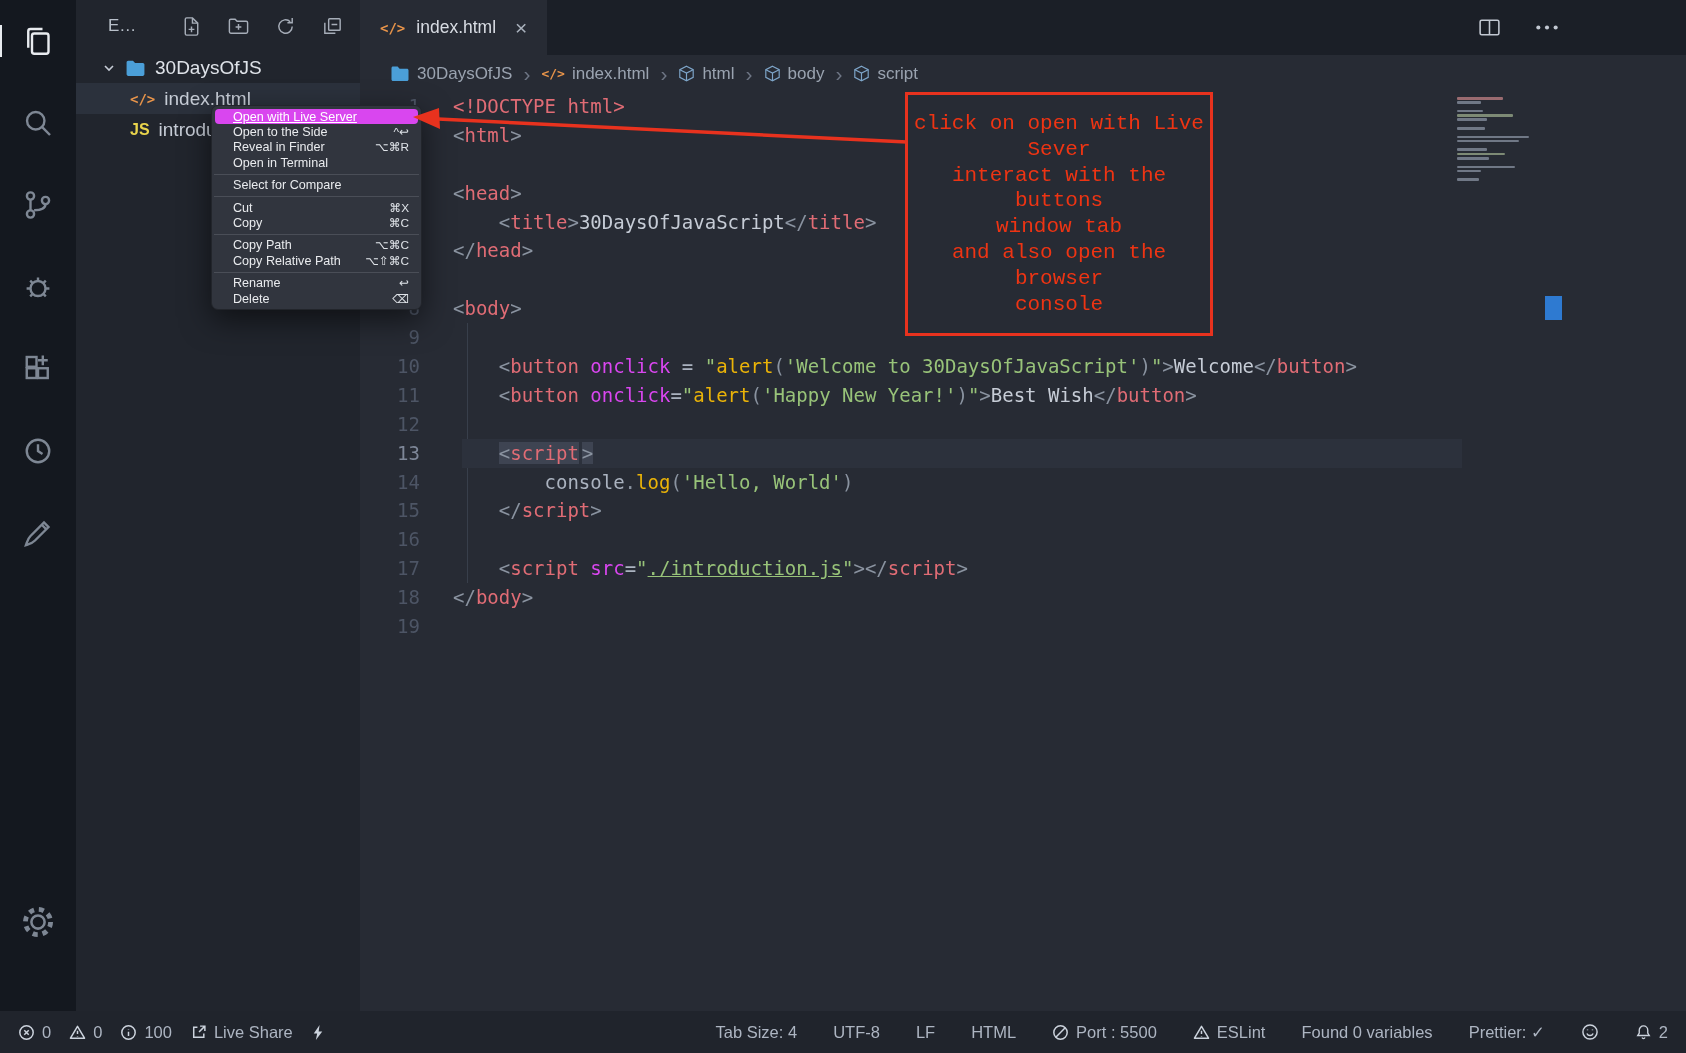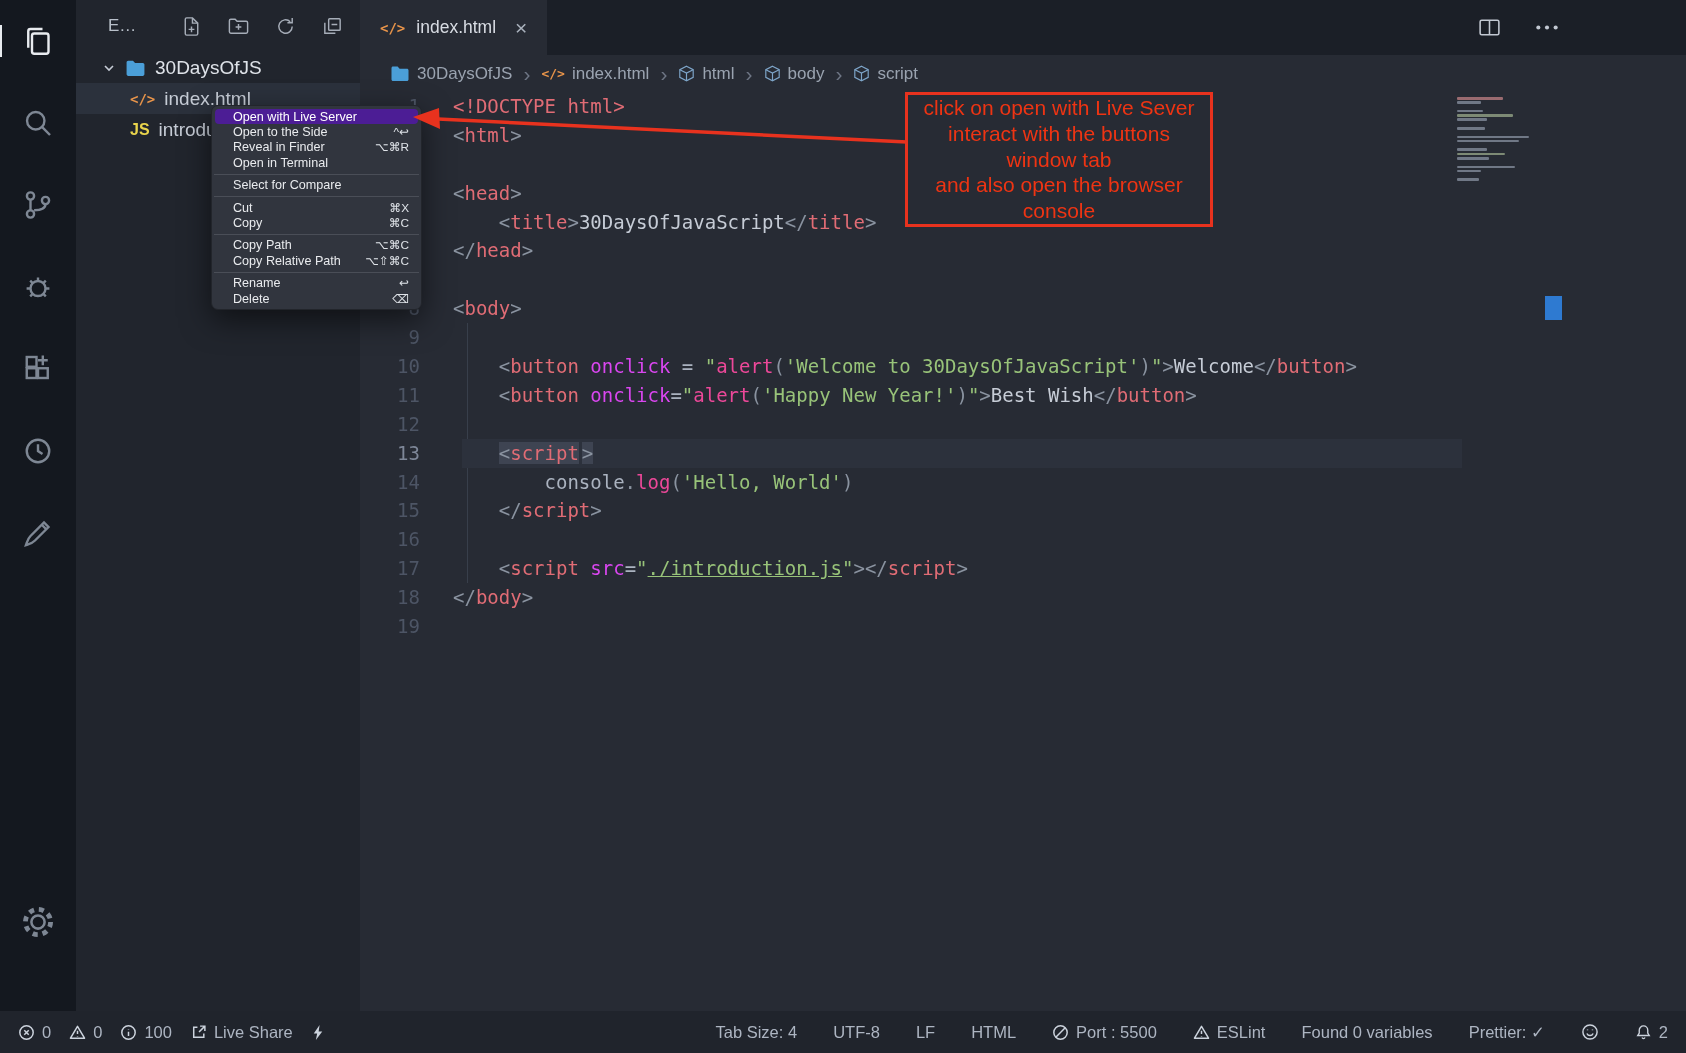--- a/index.html
+++ b/index.html
@@ -43,42 +43,42 @@
 
   
   .code-area{position:relative;height:calc(100% - 92px);overflow:hidden;
     font-family:"DejaVu Sans Mono","Liberation Mono",monospace;font-size:19px;color:#abb2bf;}
   .code-line{display:flex;height:28.9px;line-height:28.9px;white-space:pre;position:relative;}
   .ln{width:60px;text-align:right;color:#4d5565;flex:none;}
   .toks{margin-left:33px;position:relative;}
   .code-line.current .ln{color:#7e8798;}
   .code-line.current::before{content:"";position:absolute;left:102px;width:1000px;top:0;bottom:0;background:#2c313c;}
   .t-pln{color:#aab2bf;} .t-pun{color:#8a93a0;} .t-tag{color:#e06c75;} .t-attr{color:#d946ef;}
-  .t-str{color:#98c379;} .t-stru{color:#98c379;text-decoration:underline;} .t-fn{color:#ec4899;text-align:center;} .t-txt{color:#c6ccd6;text-align:center;}
+  .t-str{color:#98c379;} .t-stru{color:#98c379;text-decoration:underline;} .t-fn{color:#eab308;text-align:center;} .t-txt{color:#c6ccd6;text-align:center;}
   .t-punm{color:#8a93a0;background:#3e4452;} .t-tagm{color:#e06c75;background:#3e4452;}
   .t-punm2{color:#8a93a0;background:#3e4452;margin-left:3px;}
   .indent-guide{position:absolute;left:107px;top:231px;height:260px;width:1px;background:#383f4b;}
 
   .minimap{position:absolute;top:5px;right:143px;width:86px;display:flex;flex-direction:column;gap:1.7px;}
   .minimap div{height:2.6px;border-radius:1px;}
   .ruler-marker{position:absolute;right:124px;top:204px;width:17px;height:24px;background:#2e7ad1;}
 
   
   .annotation{position:absolute;left:545px;top:92px;width:298px;border:3px solid #e8321e;
-    color:#ee3413;font-size:21px;line-height:25.8px;text-align:center;padding:0 2px;z-index:5;
-    font-family:Liberation Sans, sans-serif;}
+    color:#ee3413;font-size:21px;line-height:25.8px;text-align:center;padding:16px 2px;z-index:5;
+    font-family:Liberation Mono, monospace;}
   .arrow-svg{position:absolute;inset:0;z-index:60;pointer-events:none;}
 
   
   .context-menu{position:absolute;left:211px;top:105px;width:209px;background:#31353e;
     border:1px solid #22252b;border-radius:7px;box-shadow:0 10px 30px rgba(0,0,0,.55);
     padding:3px 0;z-index:50;font-size:12.6px;color:#e9ebee;}
   .menu-item{display:flex;justify-content:space-between;align-items:center;height:15.4px;
     padding:0 9px 0 18px;margin:0 3px;border-radius:4px;}
-  .menu-item.hl{background:#4c1d95;color:#fff;}
+  .menu-item.hl{background:#d946ef;color:#fff;text-decoration:underline;}
   .mi-key{color:#dfe3e8;font-size:11.8px;margin-left:12px;white-space:nowrap;}
   .menu-sep{height:1px;background:#4a4e57;margin:3px 2px;}
 
   
   .status-bar{position:absolute;left:0;right:0;bottom:0;height:42px;background:#20242c;
     display:flex;align-items:center;color:#adb5c2;font-size:16.5px;padding:0 18px;z-index:30;}
   .sb-left{display:flex;gap:18px;align-items:center;}
   .sb-right{margin-left:auto;display:flex;gap:36px;align-items:center;}
   .sb-item{display:flex;align-items:center;gap:7px;white-space:nowrap;}
 </style>

